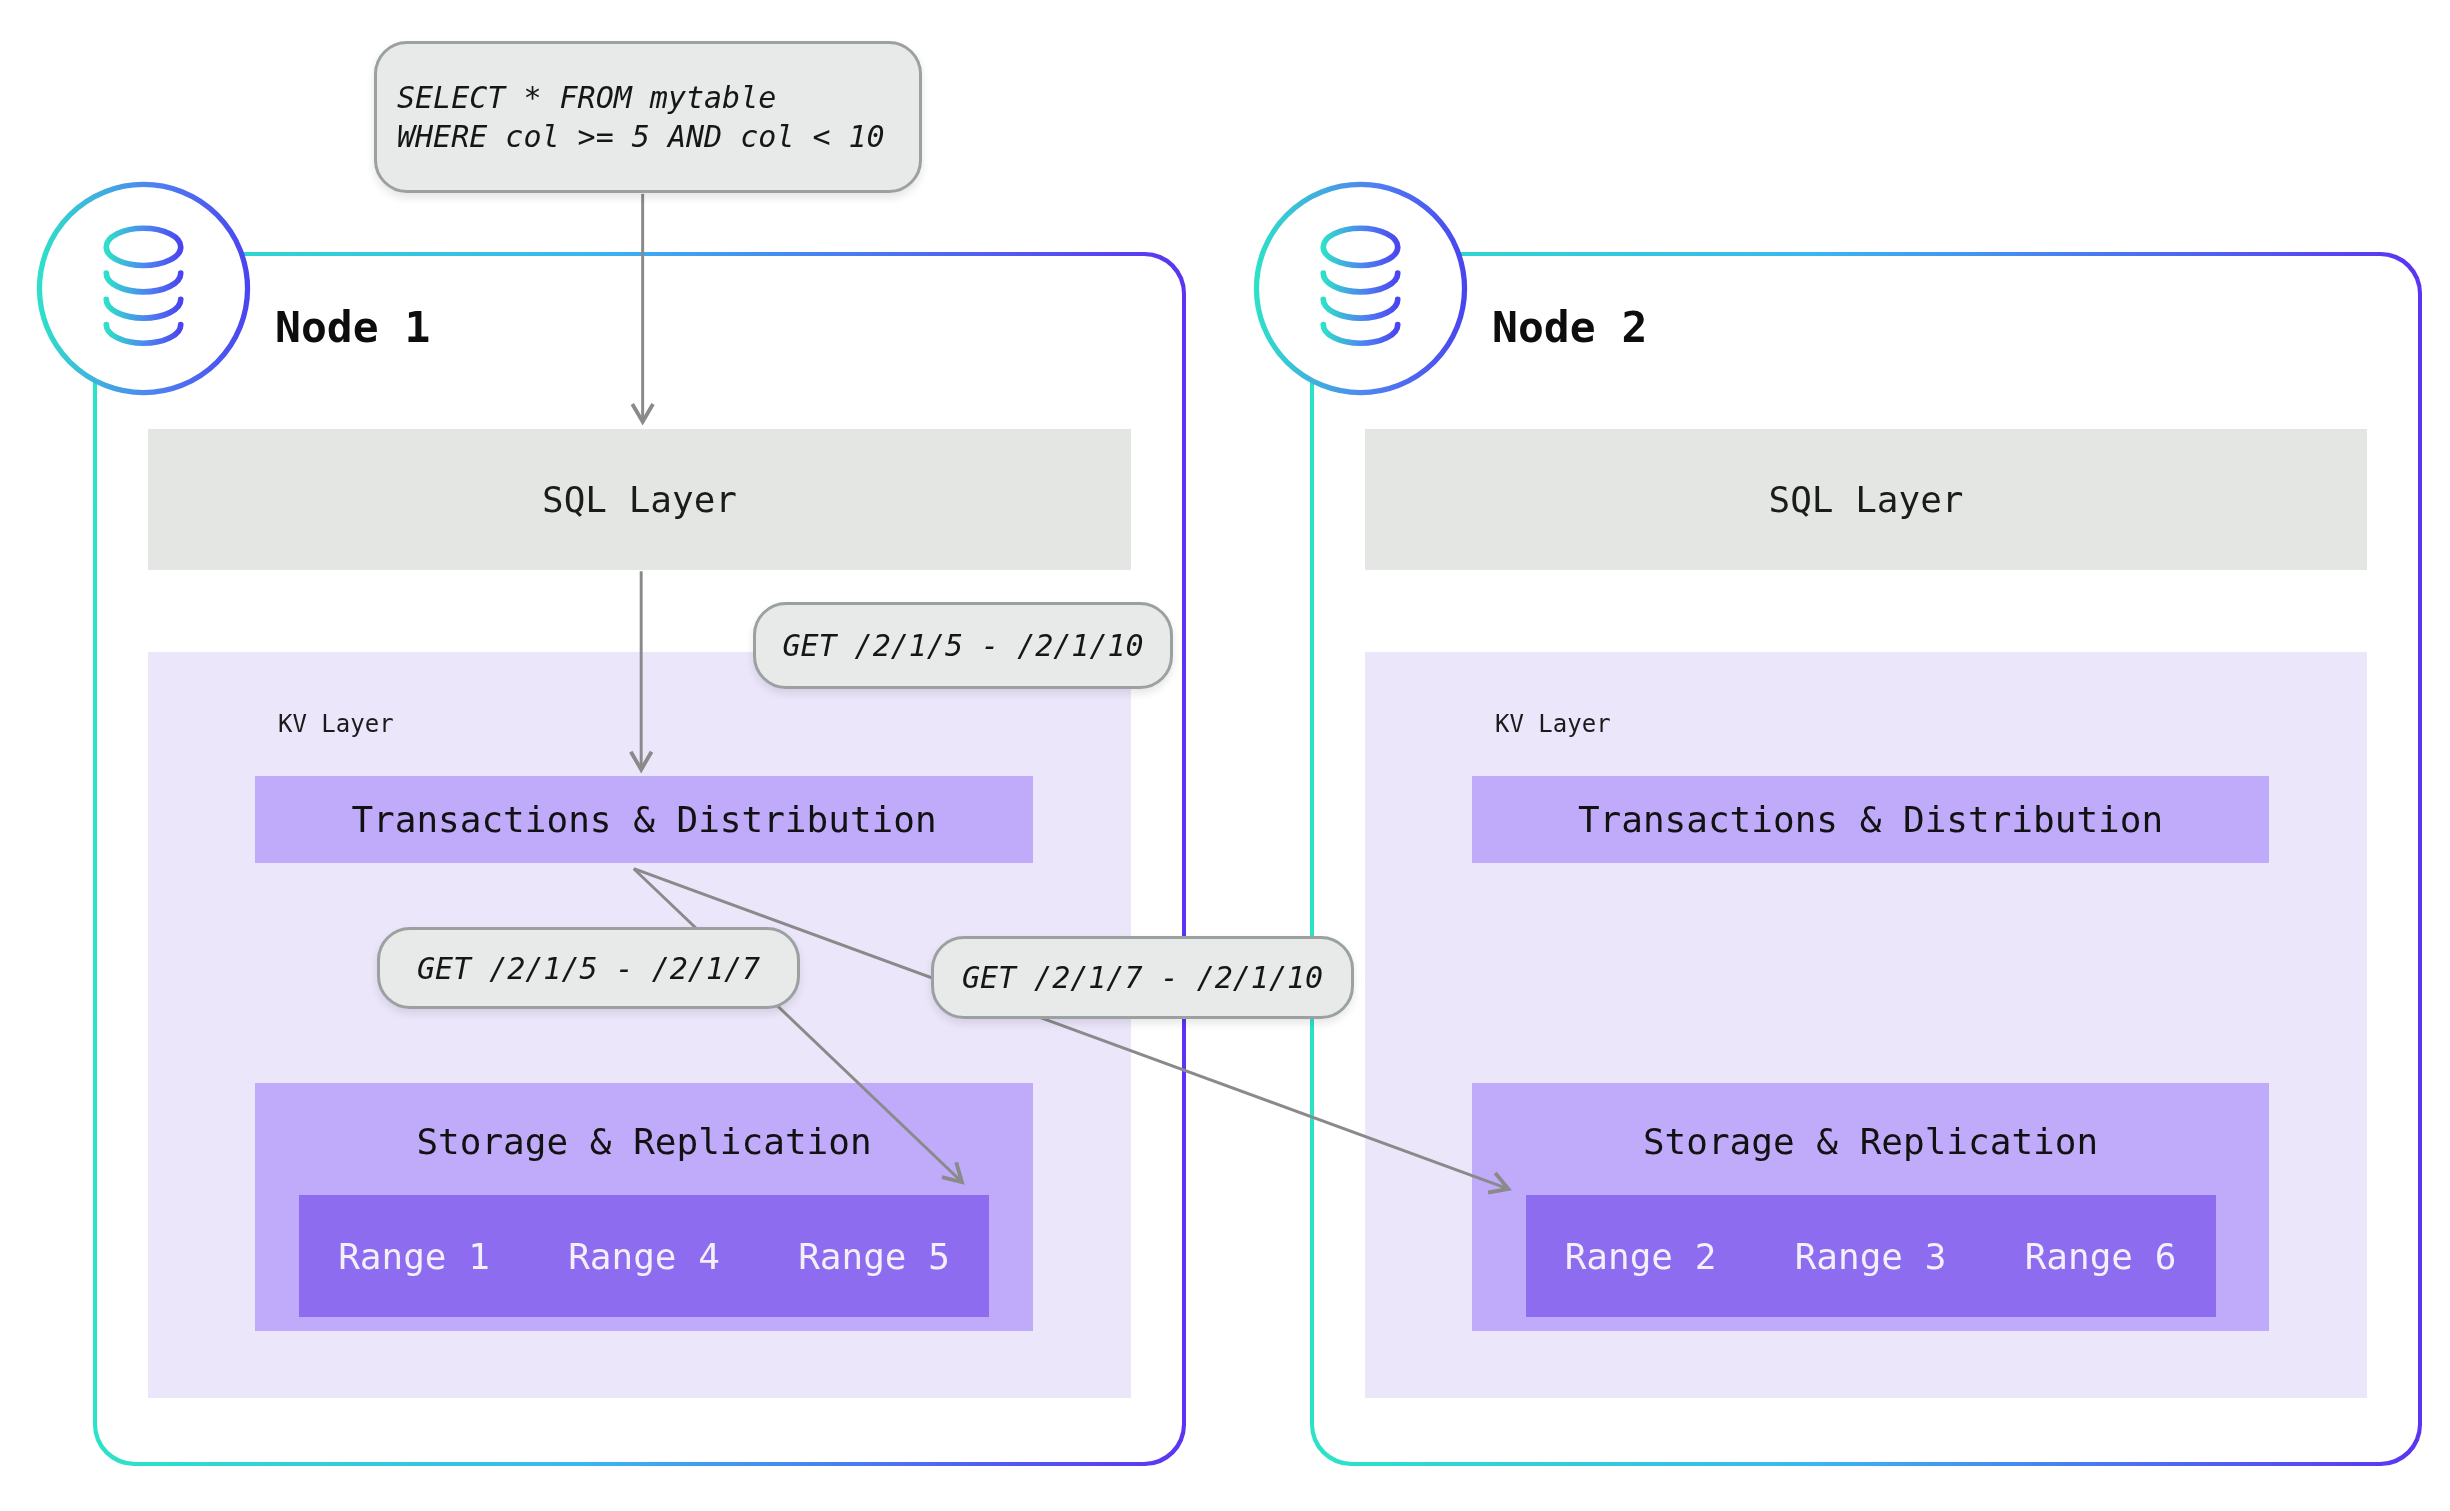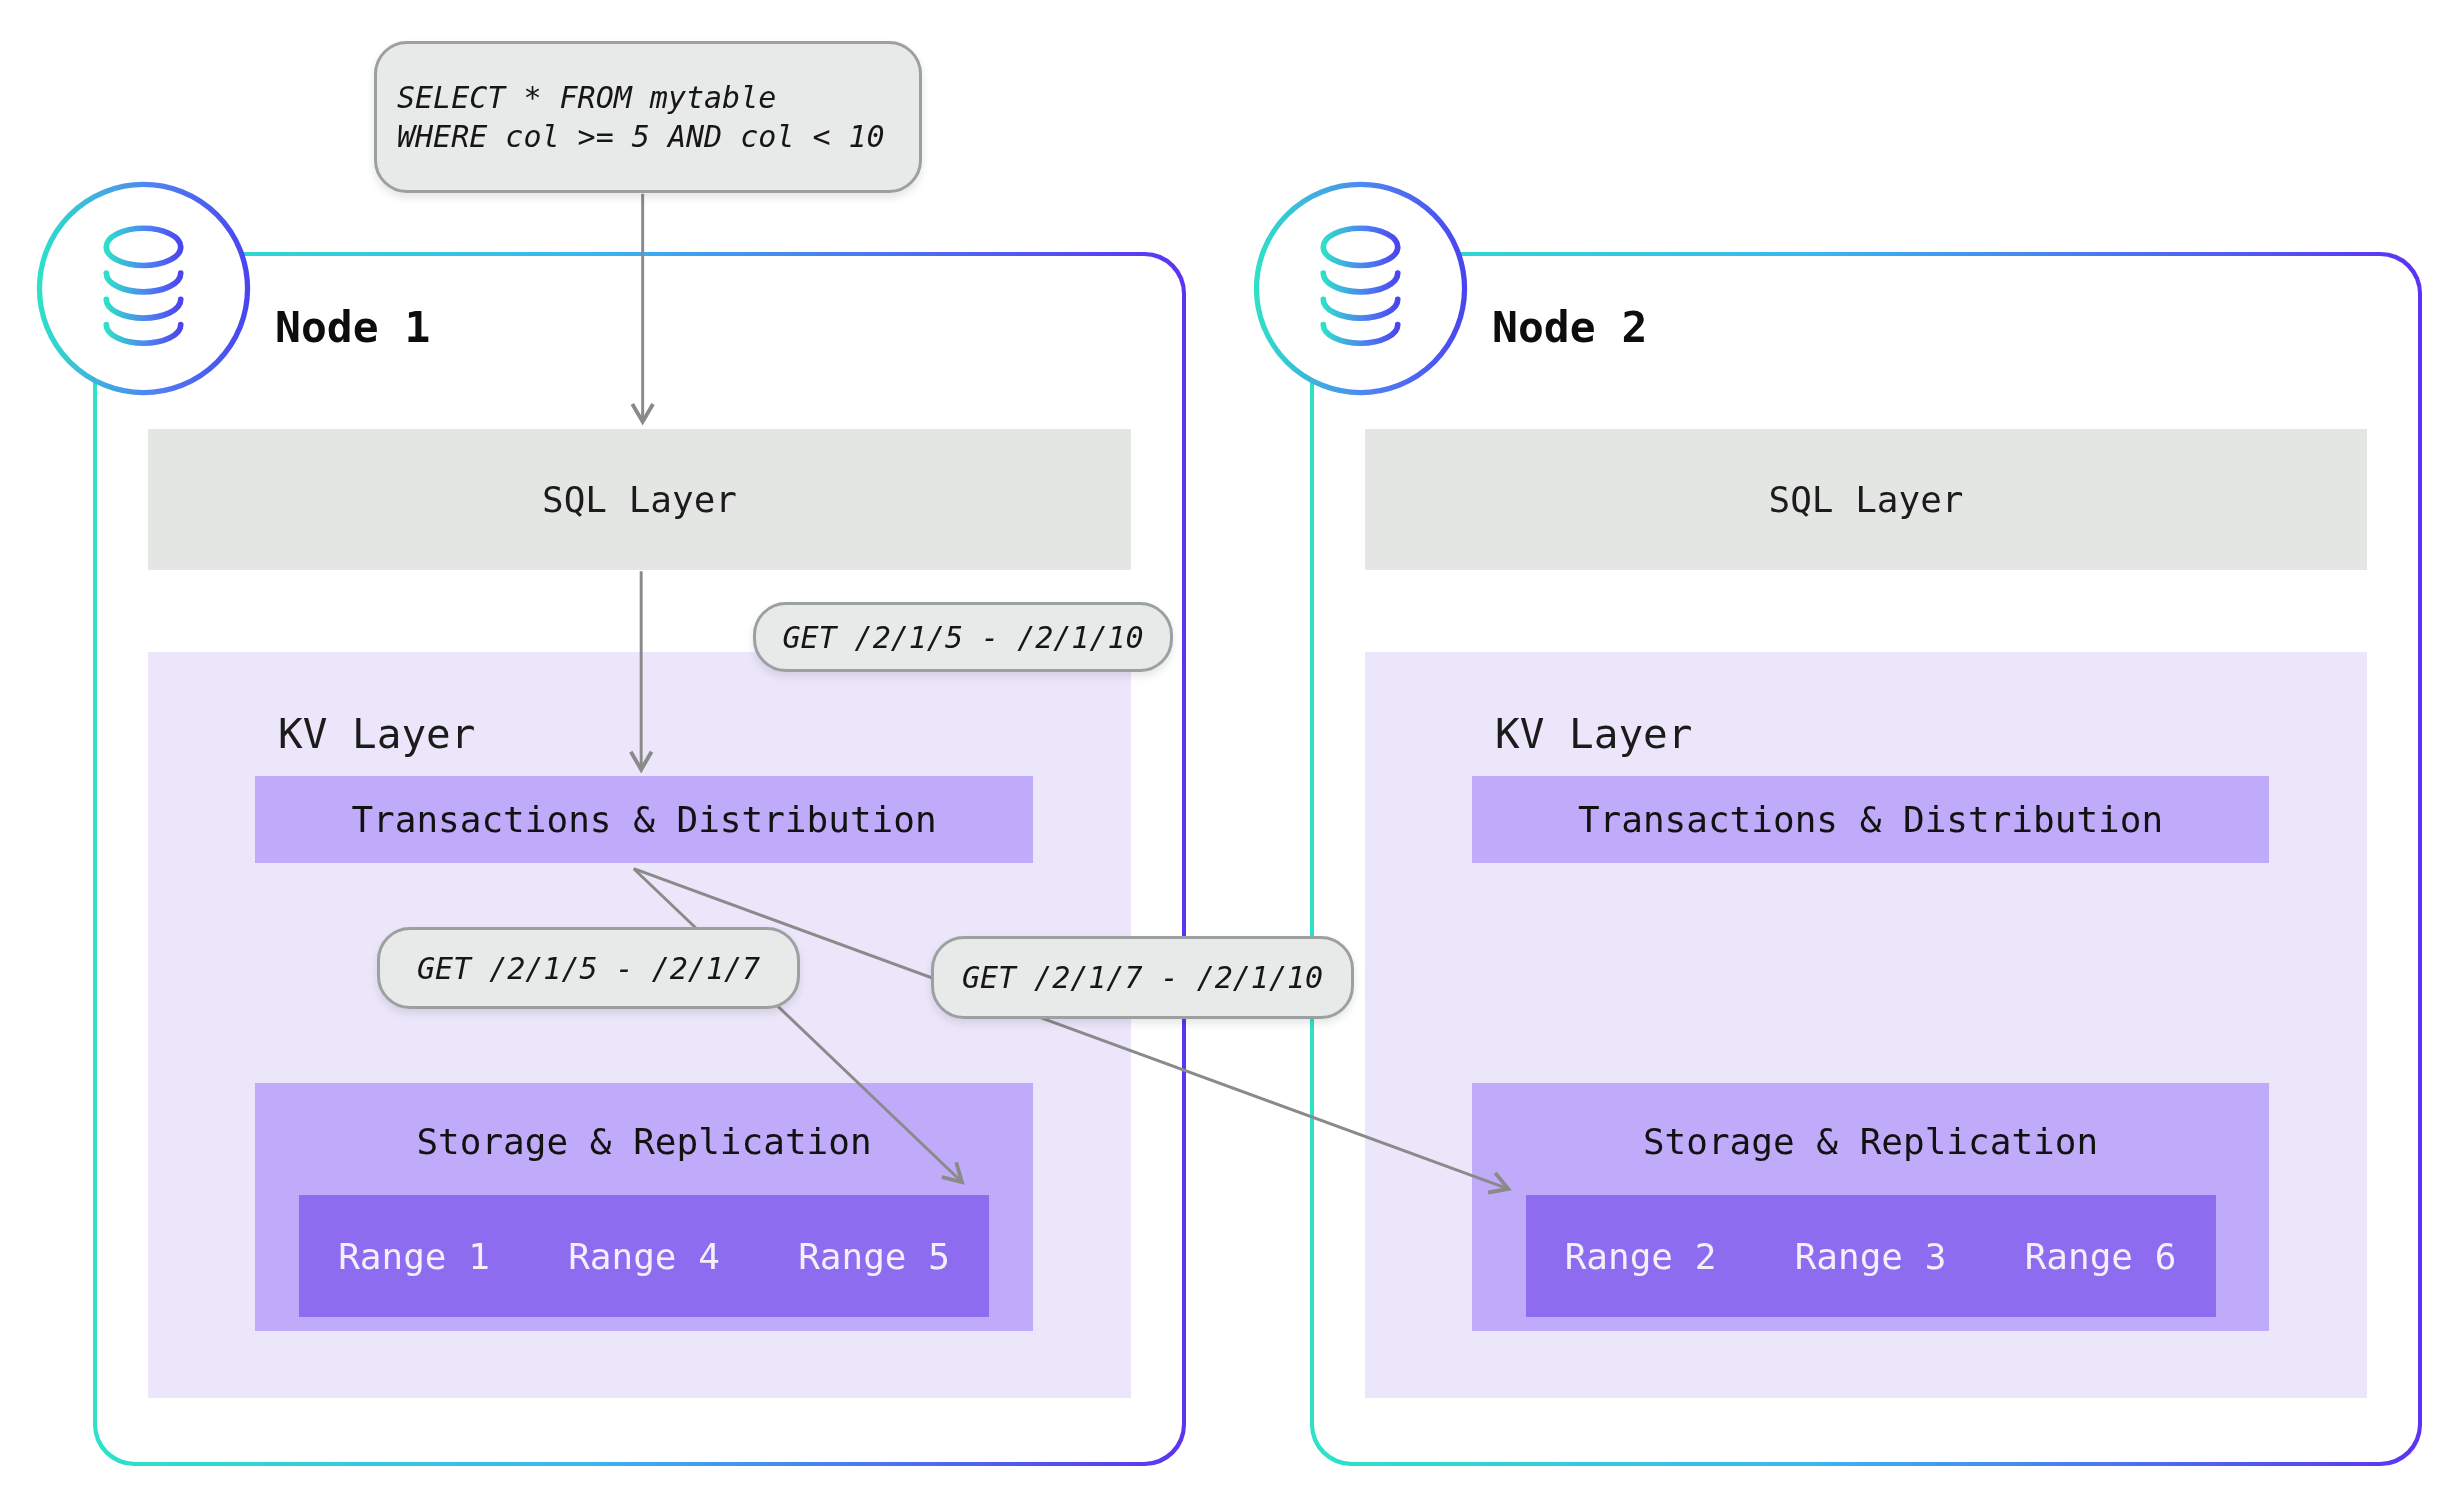--- a/index.html
+++ b/index.html
@@ -53,21 +53,21 @@
     position:absolute;left:55px;right:55px;top:177px;height:141px;
     background:var(--sql-layer-bg);
     display:flex;align-items:center;justify-content:center;
     font-size:36px;
   }
   .kv-layer{
     position:absolute;left:55px;right:55px;top:400px;height:746px;
     background:var(--kv-layer-bg);
   }
   .kv-label{
-    position:absolute;left:130px;top:58px;font-size:41px;white-space:nowrap;
+    position:absolute;left:130px;top:58px;font-size:24px;white-space:nowrap;
   }
   .txn-bar{
     position:absolute;left:107px;right:98px;top:124px;height:87px;
     background:var(--purple-bar-bg);
     display:flex;align-items:center;justify-content:center;
     font-size:36px;color:#121212;
   }
   .storage{
     position:absolute;left:107px;right:98px;top:431px;height:248px;
     background:var(--purple-bar-bg);
@@ -91,21 +91,21 @@
     position:absolute;z-index:4;
     background:var(--bubble-bg);
     border:3px solid var(--bubble-border);
     border-radius:33px;
     box-shadow:0 4.4px 9px rgba(0,0,0,0.10);
     display:flex;align-items:center;
     font-size:30px;font-style:italic;line-height:39px;color:#161616;
     white-space:pre;
   }
   .bubble-query{left:374px;top:41px;width:548px;height:152px;padding-left:20px;}
-  .bubble-get-full{left:753px;top:602px;width:420px;height:70px;justify-content:center;}
+  .bubble-get-full{left:753px;top:602px;width:420px;height:87px;justify-content:center;}
   .bubble-get-57{left:377px;top:927px;width:423px;height:82px;justify-content:center;}
   .bubble-get-710{left:931px;top:936px;width:423px;height:83px;justify-content:center;}
 
   
   #arrows{position:absolute;left:0;top:0;z-index:3;pointer-events:none;}
 </style>
 </head>
 <body>
 
 <svg width="0" height="0" style="position:absolute" aria-hidden="true">

